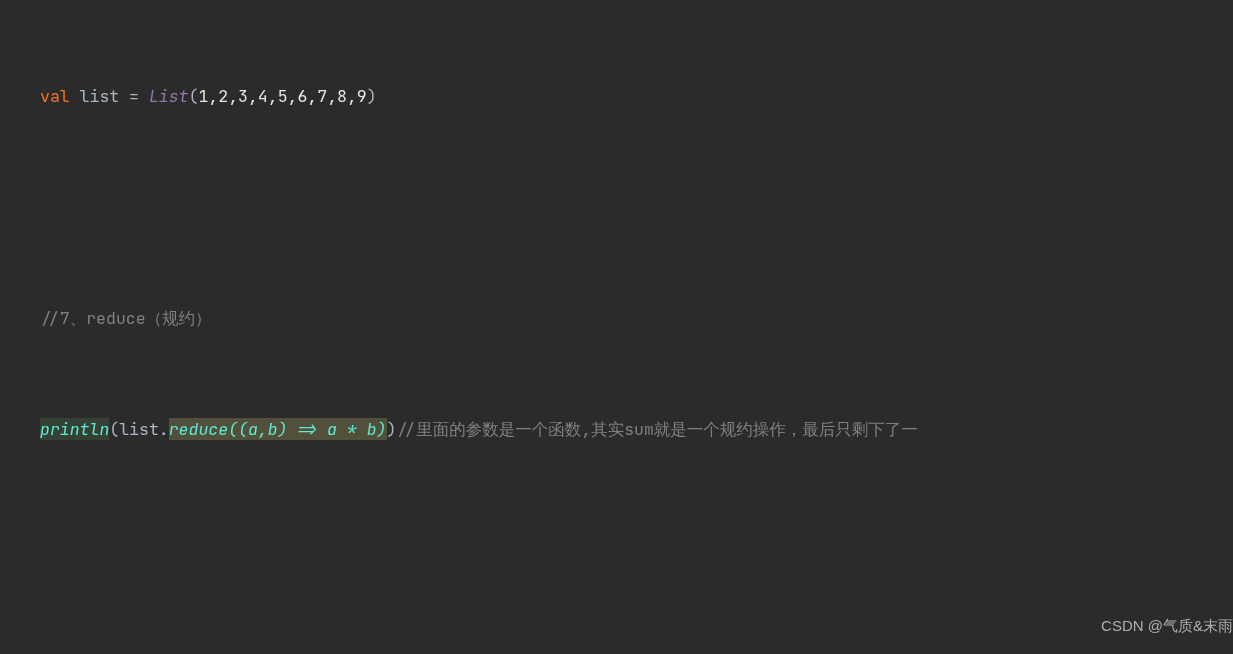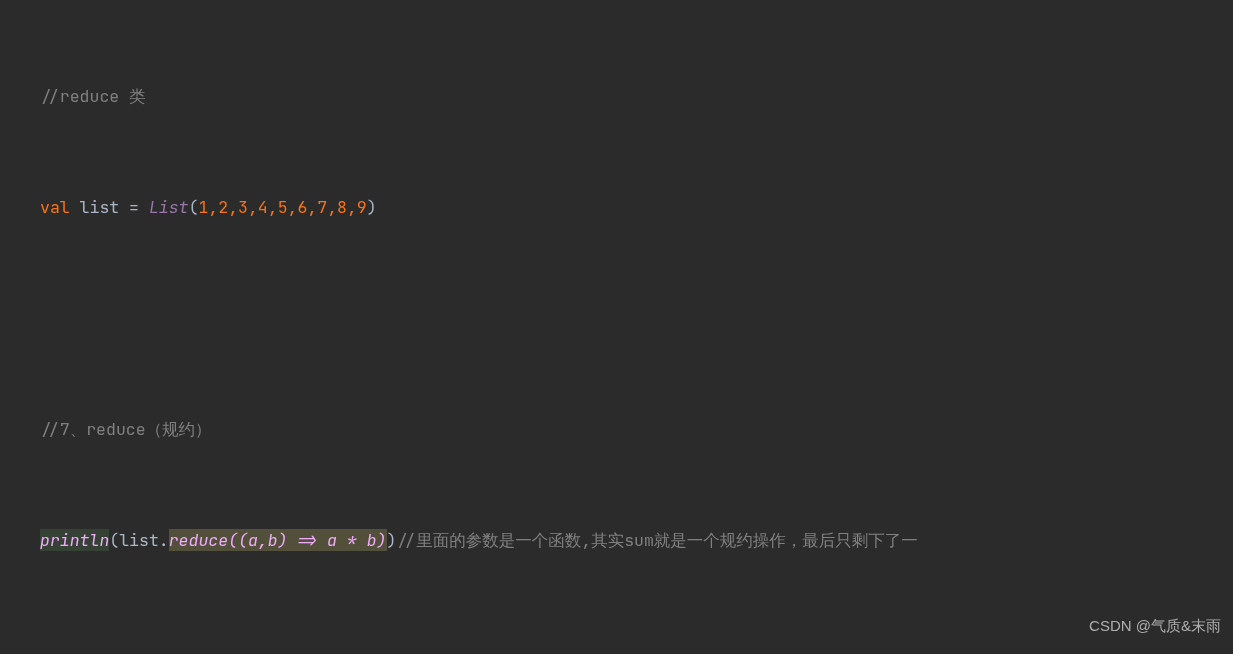--- a/index.html
+++ b/index.html
@@ -14,43 +14,42 @@
     position: relative;
     line-height: 37px;
   }
   .editor {
     padding-left: 40px;
     padding-top: 4px;
     white-space: pre;
   }
   .line { height: 37px; position: relative; }
   .kw      { color: #f97316; }       
-  .ital    { color: #f0abfc; font-style: italic; margin-top: 16px; }
+  .ital    { color: #5eead4; font-style: italic; margin-top: 16px; }
   .type-i  { color: #9876aa; font-style: italic; }
   .comment { color: #808080; }
-  .num     { color: #f97316; }
+  .num     { color: #e5e5e5; }
   .punct   { color: #a9b7c6; }
   .ident   { color: #a9b7c6; }
   .hl-warn { background: #52503a; }
   .hl-func { background: #344134; }
   .watermark {
     position: absolute;
-    right: 12px;
+    right: 0;
     bottom: 10px;
     color: #bcbcbc;
     font-family: sans-serif;
     font-size: 15px;
     opacity: 0.9;
   }
 </style>
 </head>
 <body>
 
 <div class="editor">
-  <div class="line"><span class="comment">//reduce 类</span></div>
   <div class="line"><span class="kw">val</span><span class="ident"> </span><span class="ident">list</span><span class="punct"> = </span><span class="type-i">List</span><span class="punct">(</span><span class="num">1,2,3,4,5,6,7,8,9</span><span class="punct">)</span></div>
   <div class="line"></div>
   <div class="line"><span class="comment">//7、reduce（规约）</span></div>
   <div class="line"><span class="ital hl-func">println</span><span class="punct">(</span><span class="ident">list.</span><span class="ital hl-warn">reduce((a,b) =&gt; a * b)</span><span class="punct">)</span><span class="comment">//里面的参数是一个函数,其实sum就是一个规约操作，最后只剩下了一</span></div>
   <div class="line"></div>
   
   
   
   
   

